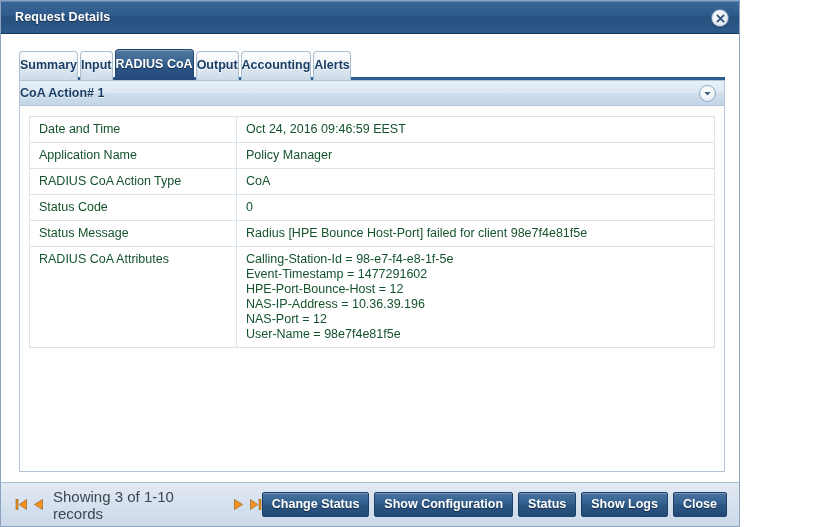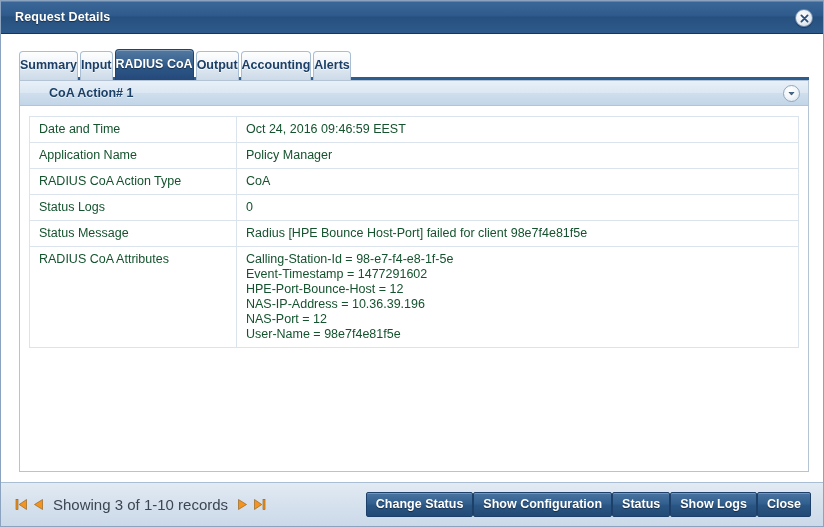--- a/index.html
+++ b/index.html
@@ -14,21 +14,21 @@
     font-family: "Liberation Sans", sans-serif;
     font-size: 12px;
     color: #333333;
   }
 
   
   .dialog {
     position: absolute;
     left: 0;
     top: 0;
-    width: 824px;
+    width: 740px;
     height: 527px;
     box-sizing: border-box;
     background: #ffffff;
     border: 1px solid #8ba3bf;
     display: flex;
     flex-direction: column;
   }
 
   
   .titlebar {
@@ -142,21 +142,21 @@
     height: 24px;
     background: linear-gradient(to bottom, #e8f0f8 0%, #dbe7f2 48%, #cfdeed 52%, #c2d5e8 100%);
     border-bottom: 1px solid #b4c4d4;
     display: flex;
     align-items: center;
   }
   .panel-header-title {
     font-size: 12.5px;
     font-weight: bold;
     color: #1b3f66;
-    padding-left: 29px;
+    padding-left: 0;
     text-shadow: 0 1px 0 rgba(255,255,255,.65);
   }
   .panel-collapse {
     position: absolute;
     right: 8px;
     top: 4px;
     width: 15px;
     height: 15px;
     border-radius: 50%;
     background: radial-gradient(circle at 40% 32%, #ffffff 0%, #f2f6fa 50%, #d6e1ec 100%);
@@ -217,21 +217,21 @@
     color: #3c4652;
   }
   .pager-text { padding: 0 4px; }
   .pager-btn {
     cursor: pointer;
     display: flex;
     align-items: center;
     line-height: 0;
   }
   .footer-spacer { flex: 1 1 auto; }
-  .btn-row { display: flex; align-items: center; }
+  .btn-row { display: flex; align-items: center; gap: 5px; }
   .btn {
     font-family: "Liberation Sans", sans-serif;
     font-size: 12.5px;
     font-weight: bold;
     color: #ffffff;
     background: linear-gradient(to bottom, #4a73a0 0%, #32608f 45%, #2a5583 55%, #234a76 100%);
     border: 1px solid #1c4069;
     border-radius: 2px;
     padding: 4px 9px 5px 9px;
     cursor: pointer;
@@ -285,21 +285,21 @@
             </tr>
             <tr>
               <td class="label">Application Name</td>
               <td class="value">Policy Manager</td>
             </tr>
             <tr>
               <td class="label">RADIUS CoA Action Type</td>
               <td class="value">CoA</td>
             </tr>
             <tr>
-              <td class="label">Status Logs</td>
+              <td class="label">Status Code</td>
               <td class="value">0</td>
             </tr>
             <tr>
               <td class="label">Status Message</td>
               <td class="value">Radius [HPE Bounce Host-Port] failed for client 98e7f4e81f5e</td>
             </tr>
             <tr>
               <td class="label">RADIUS CoA Attributes</td>
               <td class="value">Calling-Station-Id = 98-e7-f4-e8-1f-5e
 Event-Timestamp = 1477291602

